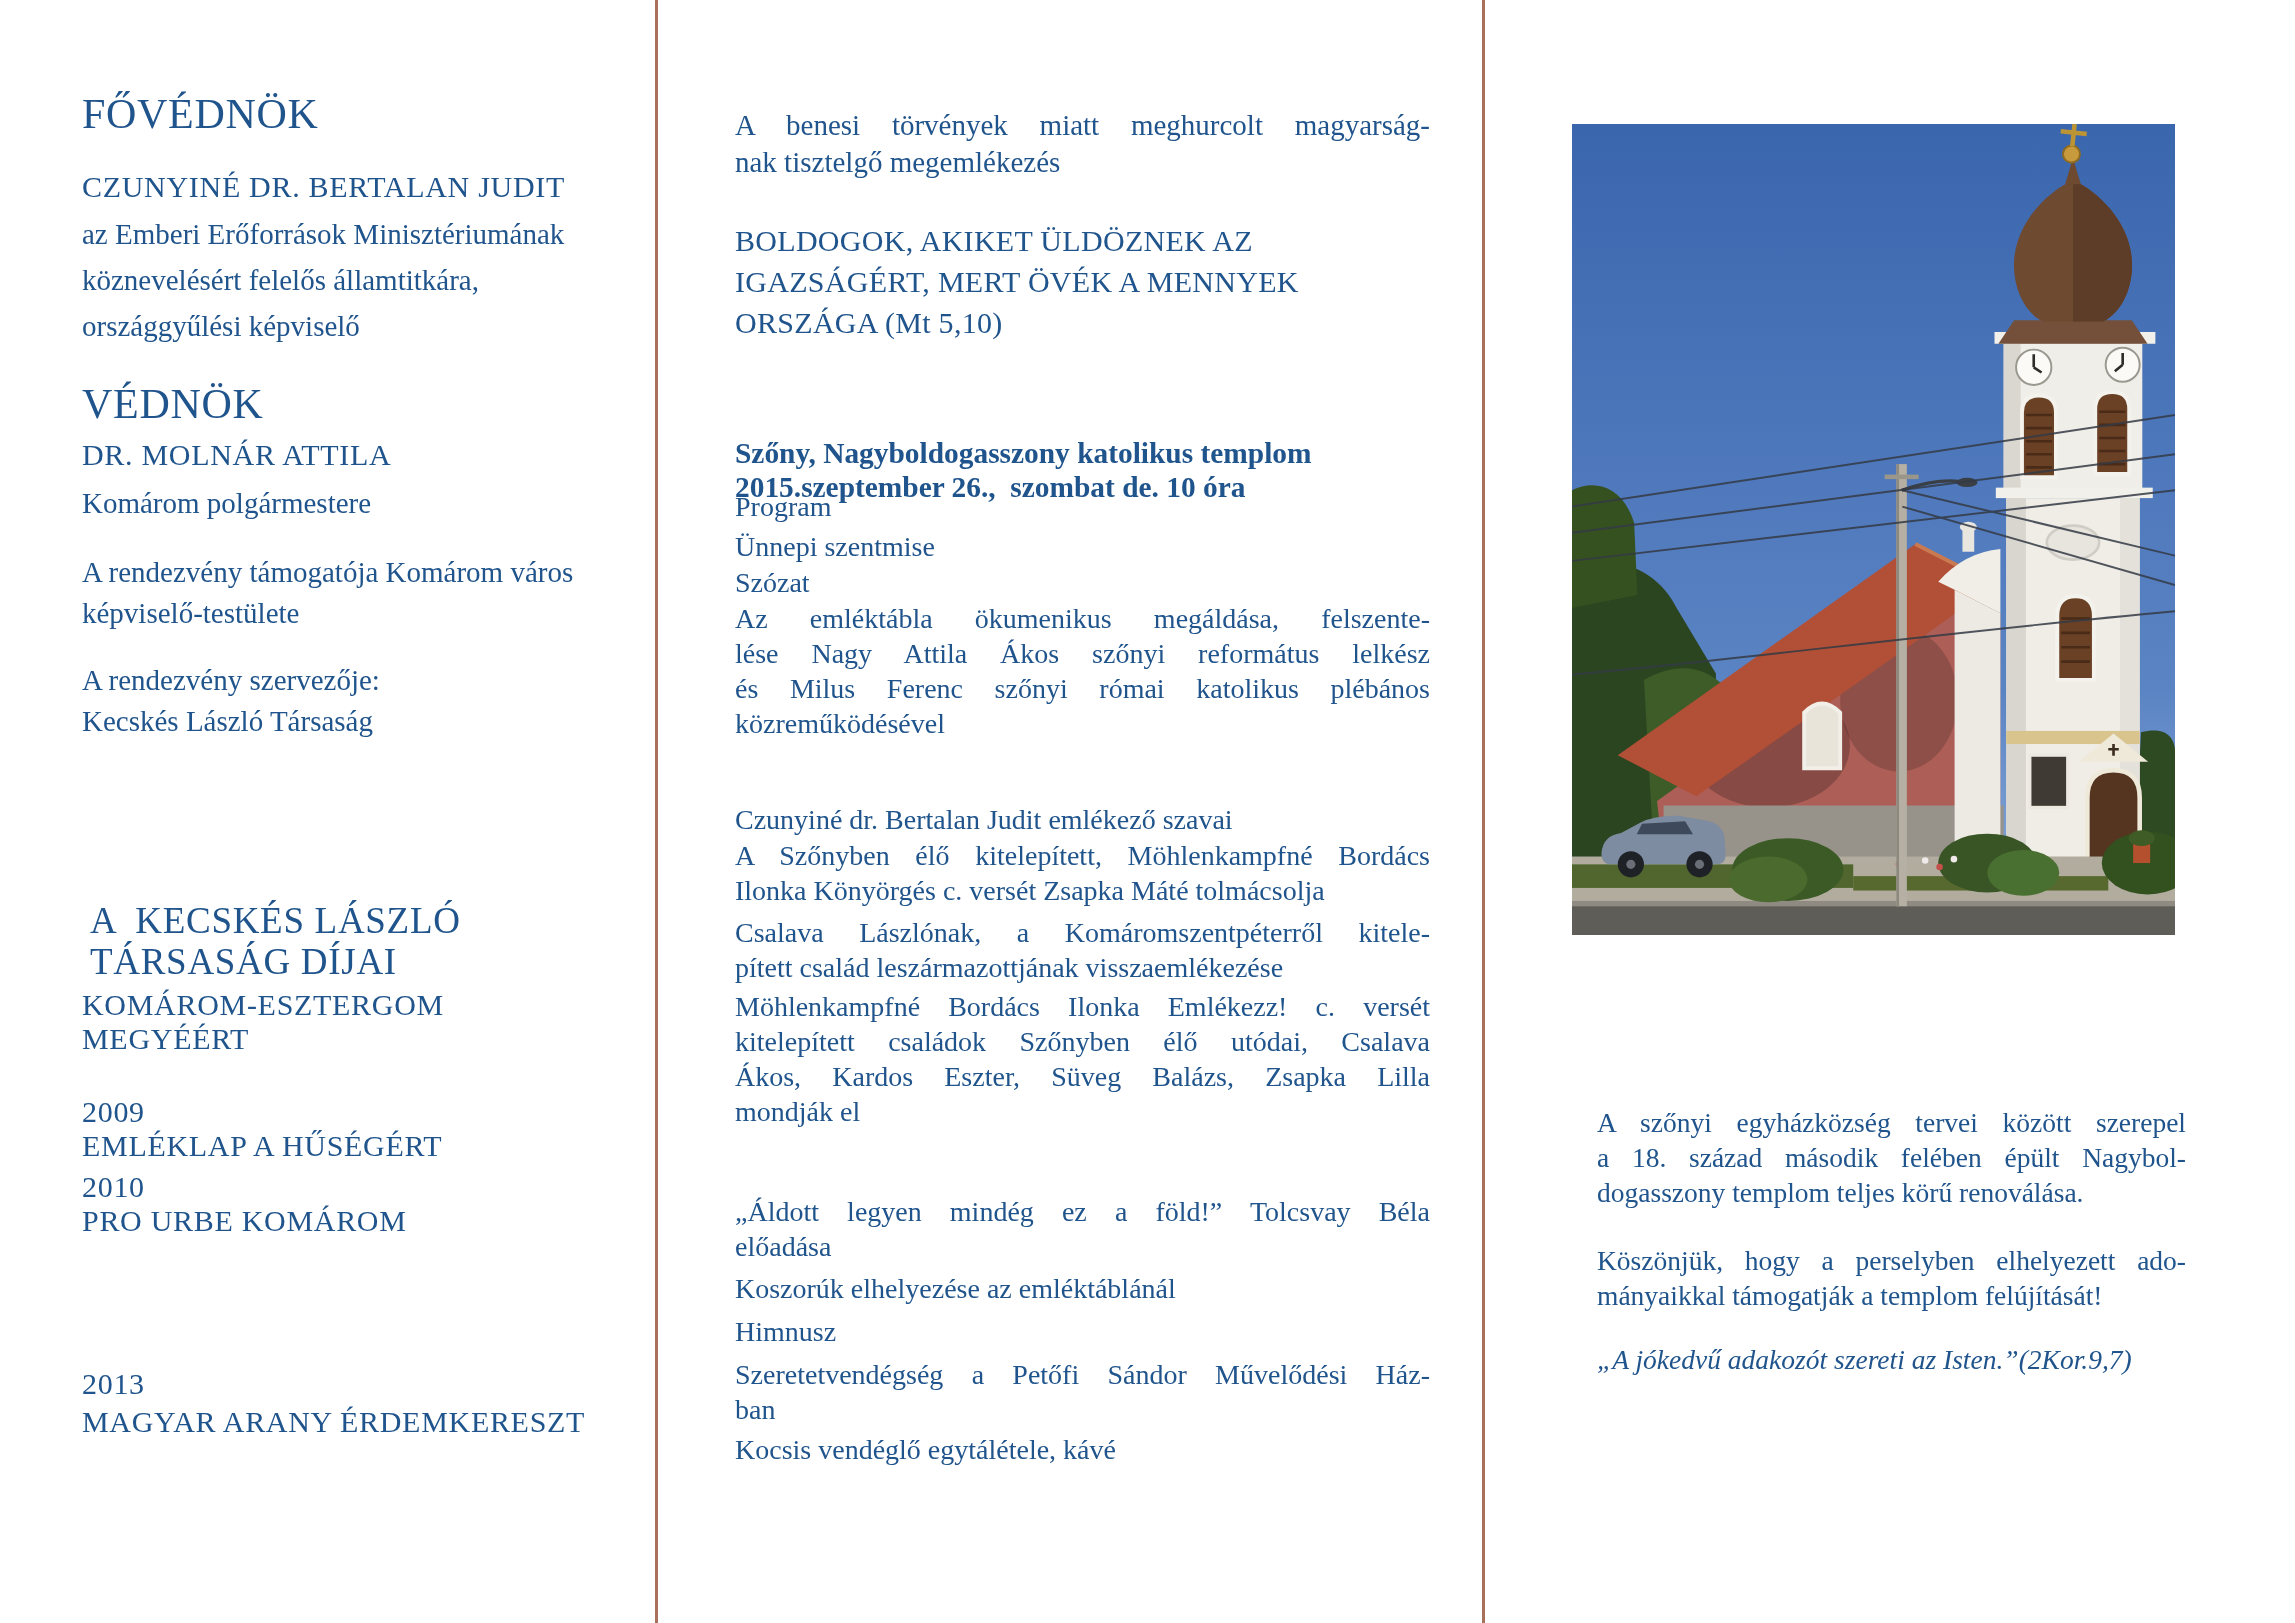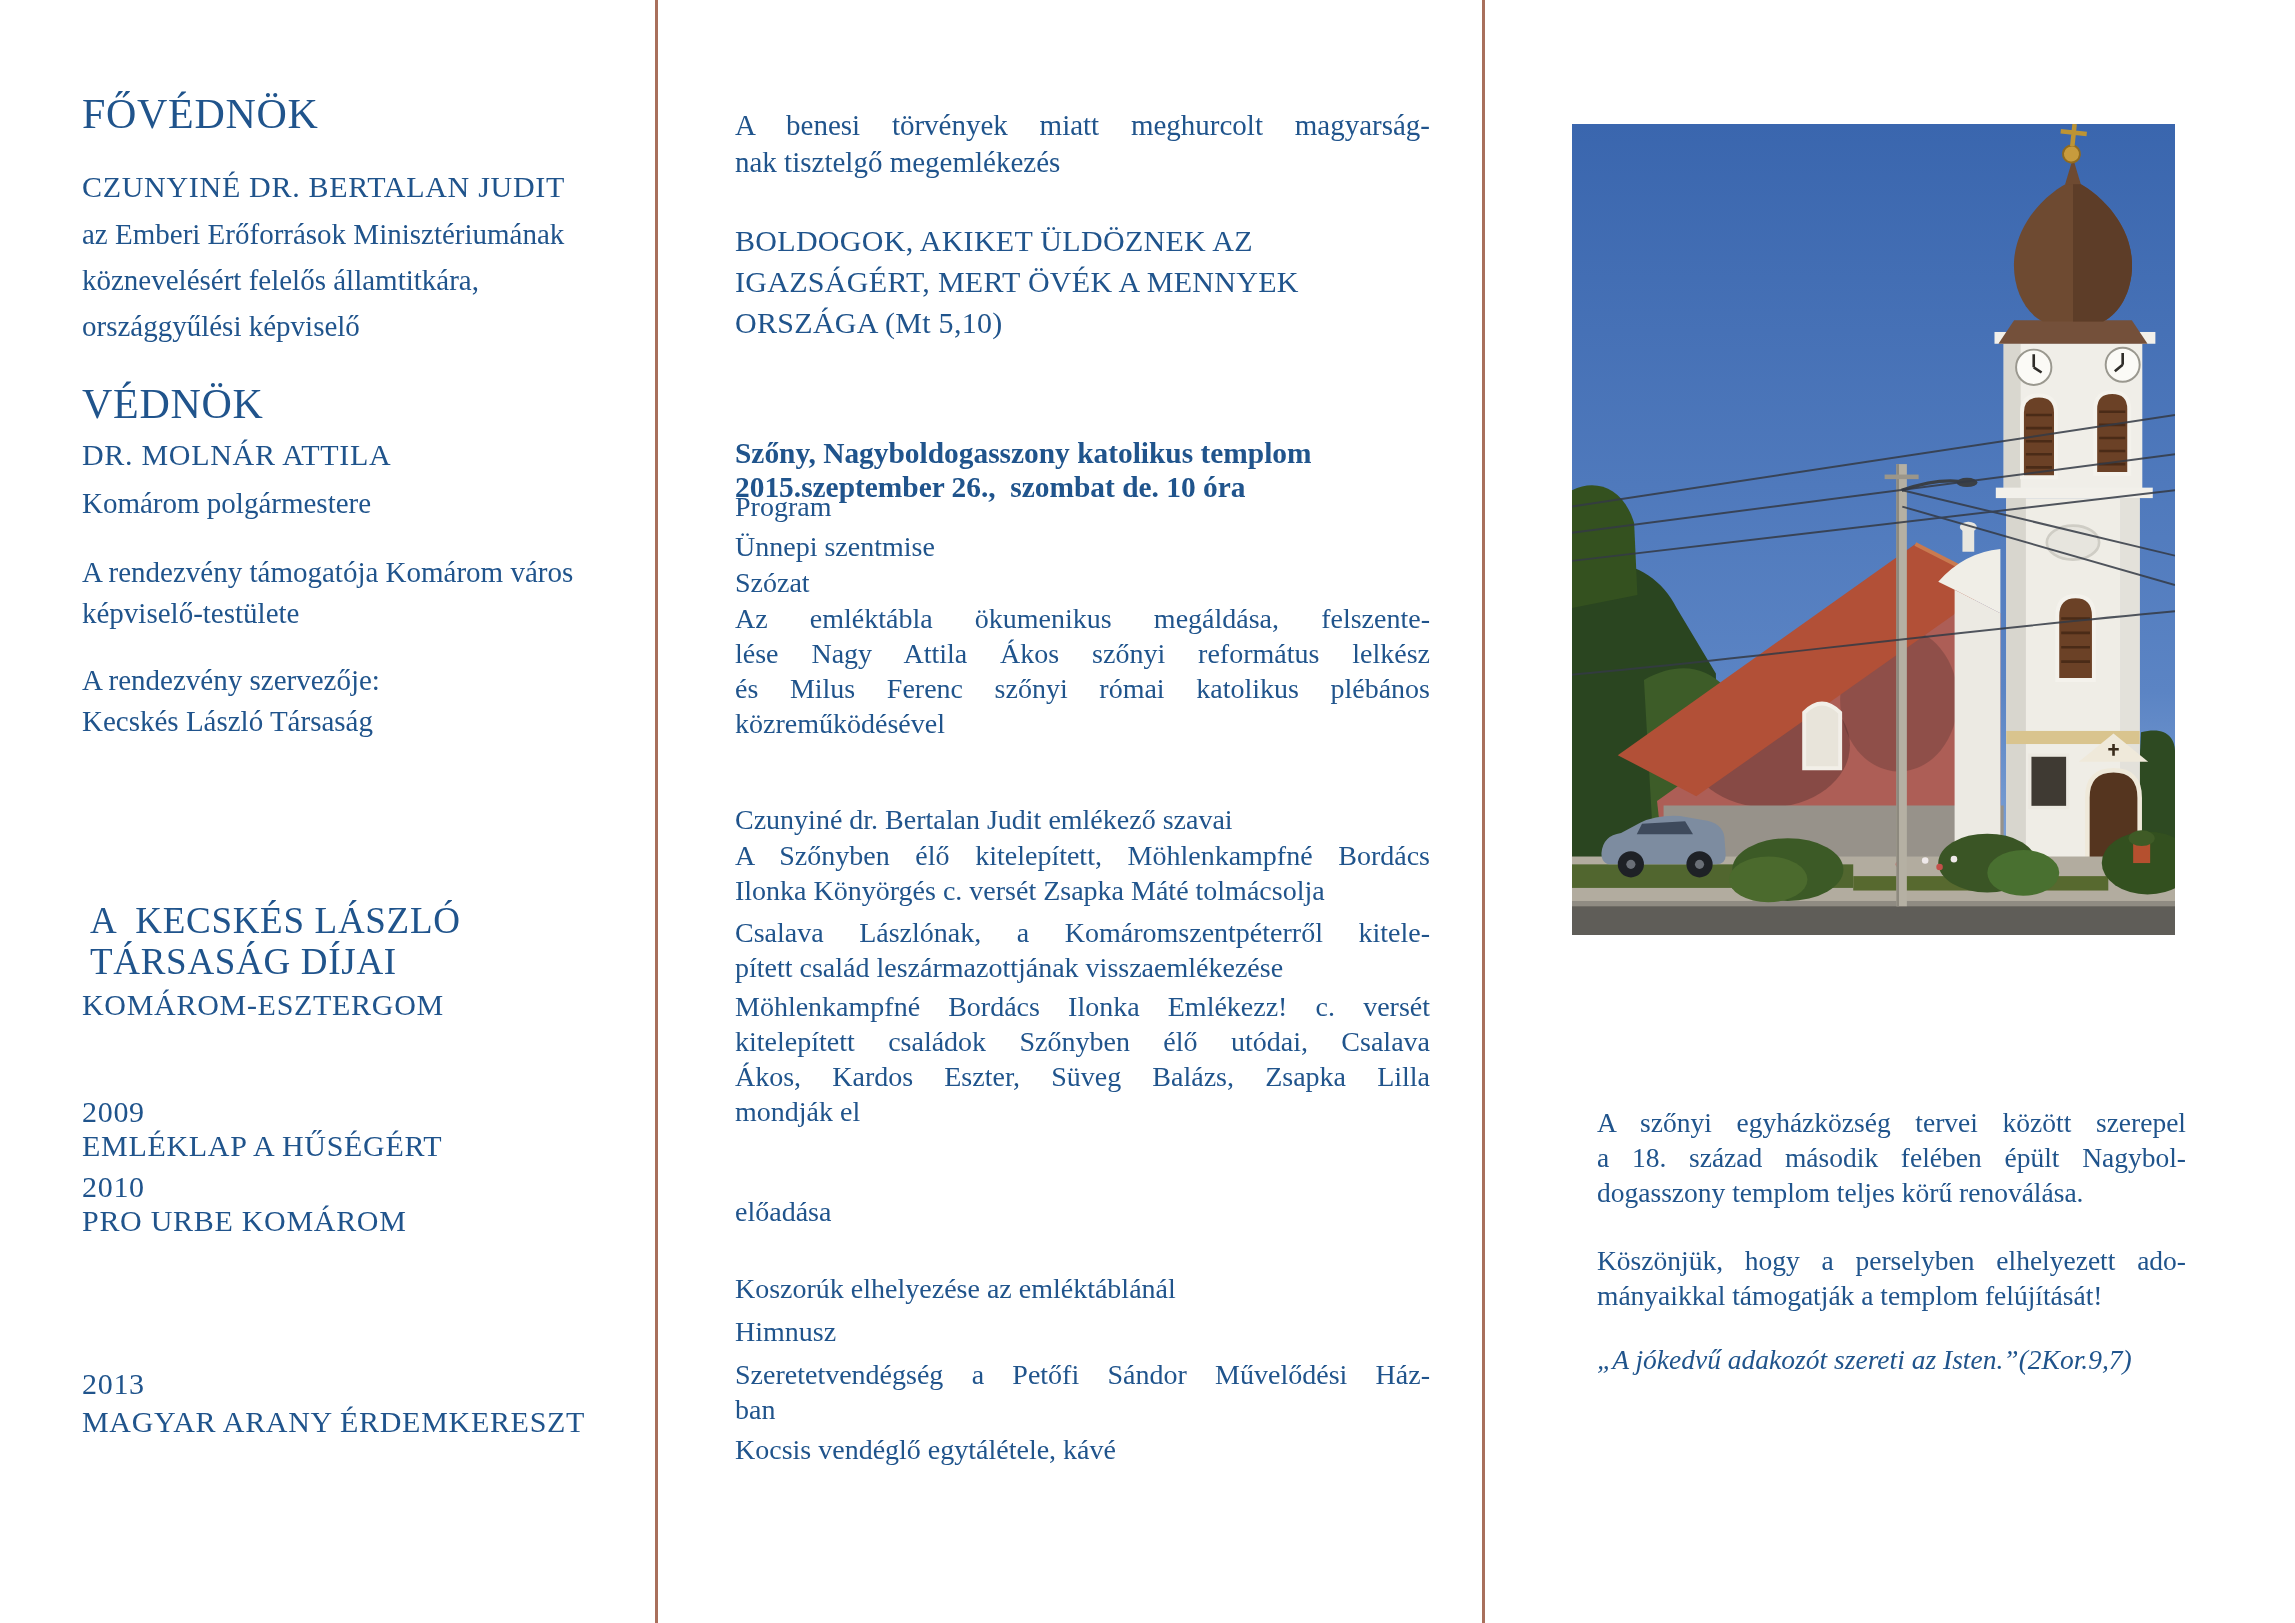--- a/index.html
+++ b/index.html
@@ -59,20 +59,21 @@
     <div class="blk body-l2" style="top:660px">
       <div class="line">A rendezvény szervezője:</div>
       <div class="line">Kecskés László Társaság</div>
     </div>
     <div class="blk awh" style="top:900px">
       <div class="line">A  KECSKÉS LÁSZLÓ</div>
       <div class="line">TÁRSASÁG DÍJAI</div>
     </div>
     <div class="blk aw" style="top:988px">
       <div class="line">KOMÁROM-ESZTERGOM</div>
+      <div class="line">MEGYÉÉRT</div>
     </div>
     <div class="blk aw" style="top:1095px">
       <div class="line">2009</div>
       <div class="line">EMLÉKLAP A HŰSÉGÉRT</div>
     </div>
     <div class="blk aw" style="top:1170px">
       <div class="line">2010</div>
       <div class="line">PRO URBE KOMÁROM</div>
     </div>
     <div class="blk aw13" style="top:1365px">
@@ -119,20 +120,21 @@
       <div class="jline">Csalava Lászlónak, a  Komáromszentpéterről kitele-</div>
       <div class="line">pített család leszármazottjának visszaemlékezése</div>
     </div>
     <div class="blk body-m" style="top:989px">
       <div class="jline">Möhlenkampfné Bordács Ilonka Emlékezz! c. versét</div>
       <div class="jline">kitelepített családok Szőnyben élő utódai, Csalava</div>
       <div class="jline">Ákos, Kardos Eszter, Süveg Balázs, Zsapka Lilla</div>
       <div class="line">mondják el</div>
     </div>
     <div class="blk body-m" style="top:1194px">
+      <div class="jline">„Áldott legyen mindég ez a föld!” Tolcsvay Béla</div>
       <div class="line">előadása</div>
     </div>
     <div class="blk body-m" style="top:1271px">
       <div class="line">Koszorúk elhelyezése az emléktáblánál</div>
     </div>
     <div class="blk body-m" style="top:1314px">
       <div class="line">Himnusz</div>
     </div>
     <div class="blk body-m" style="top:1357px">
       <div class="jline">Szeretetvendégség a Petőfi Sándor Művelődési Ház-</div>

